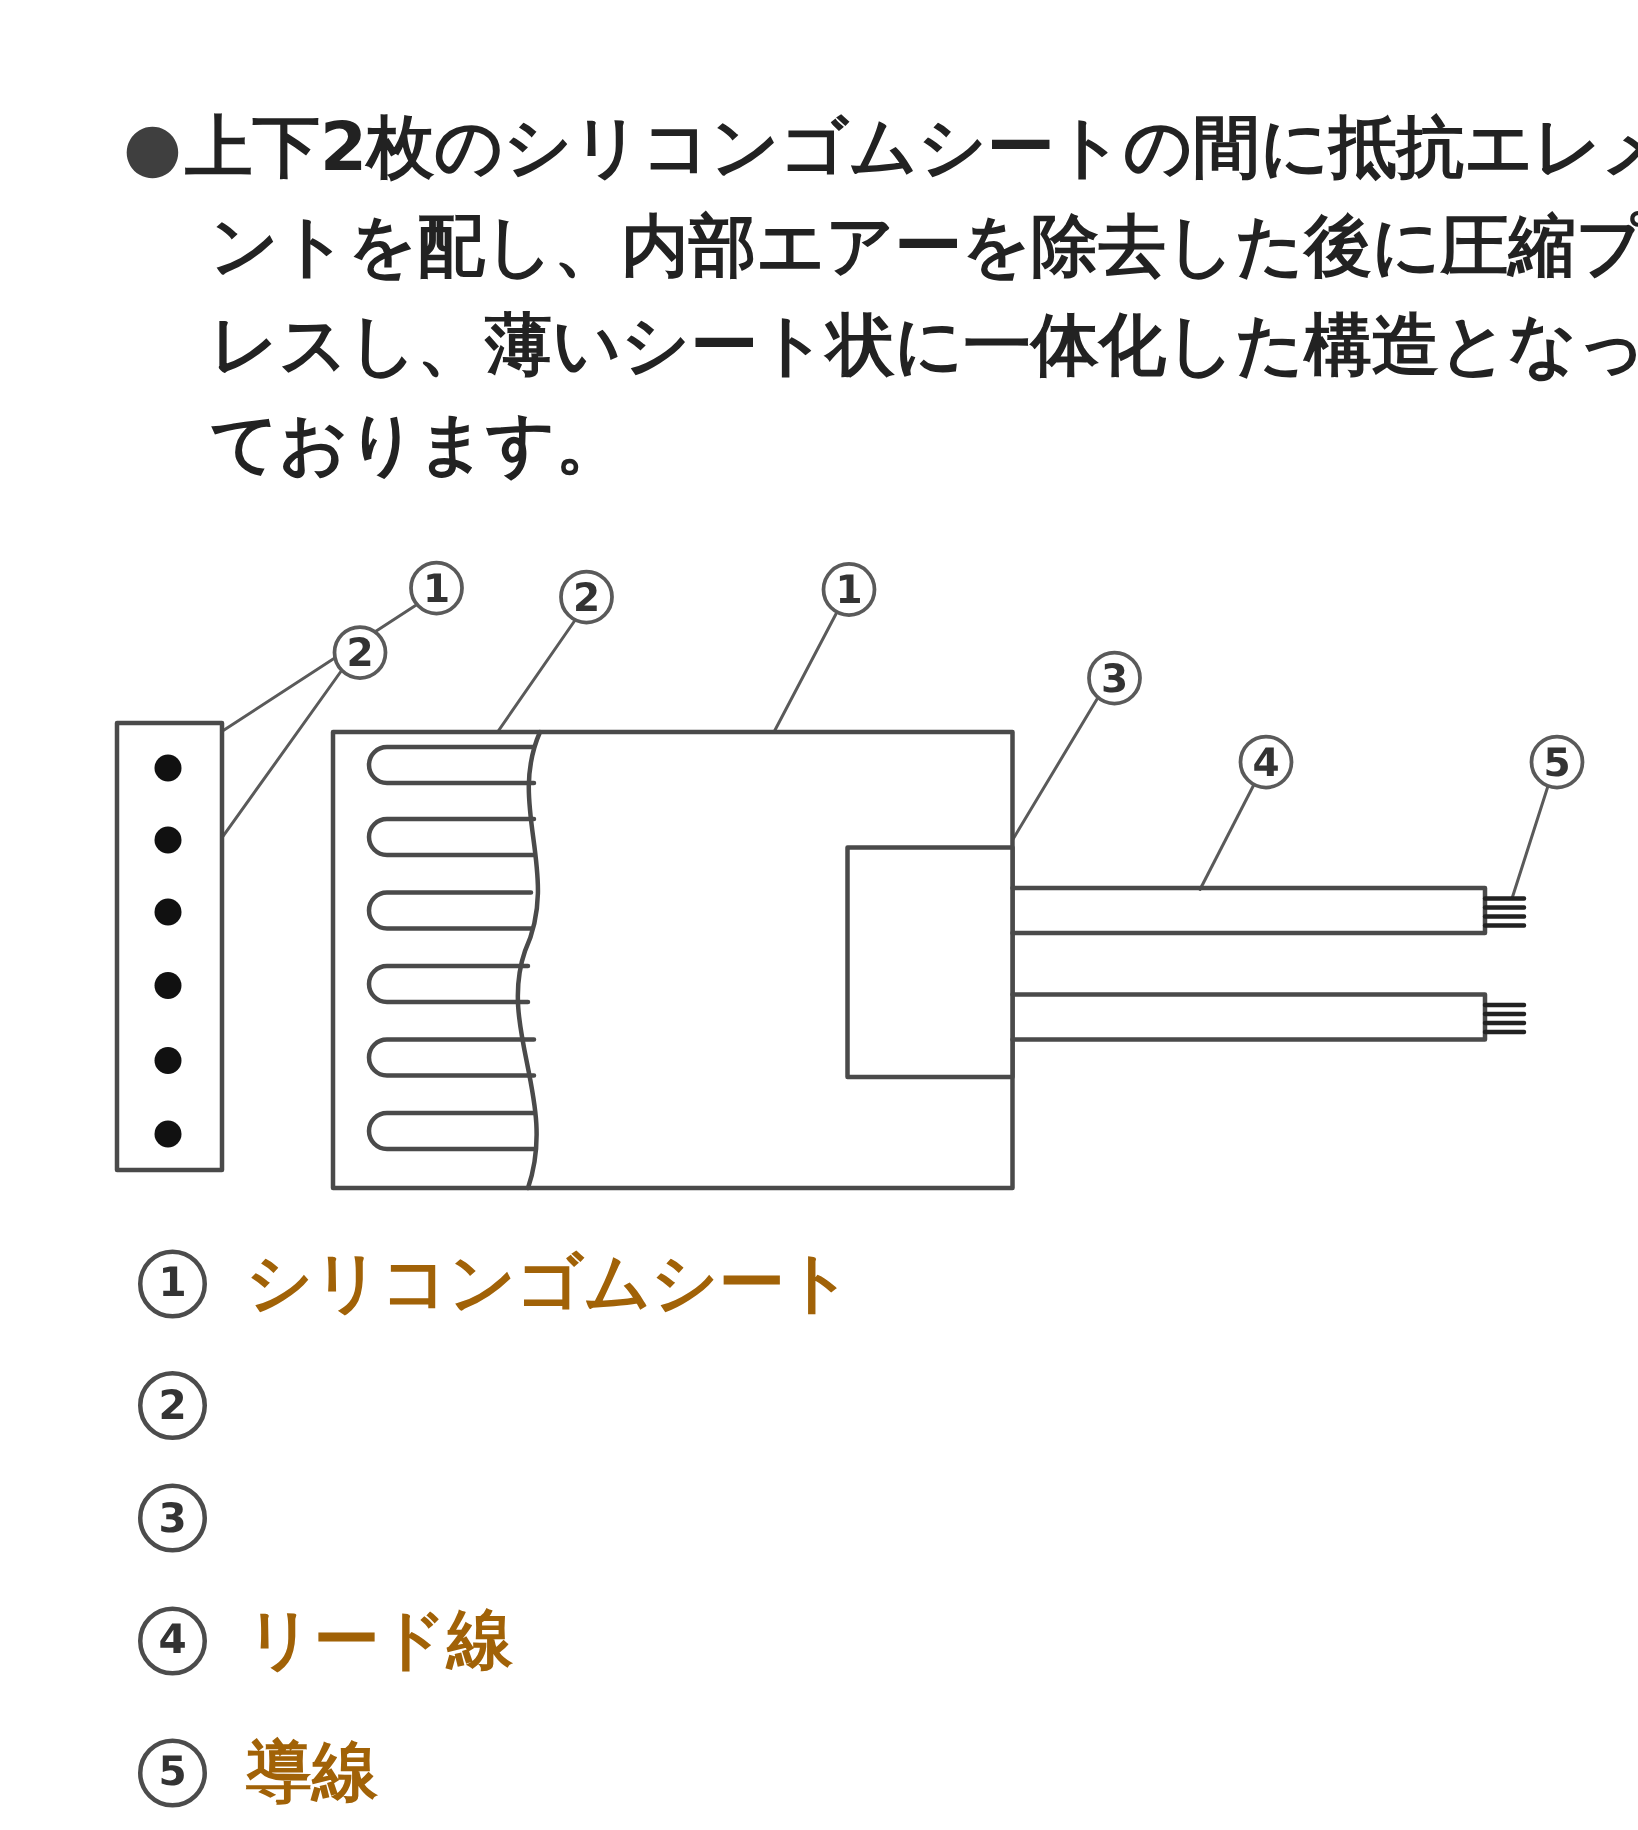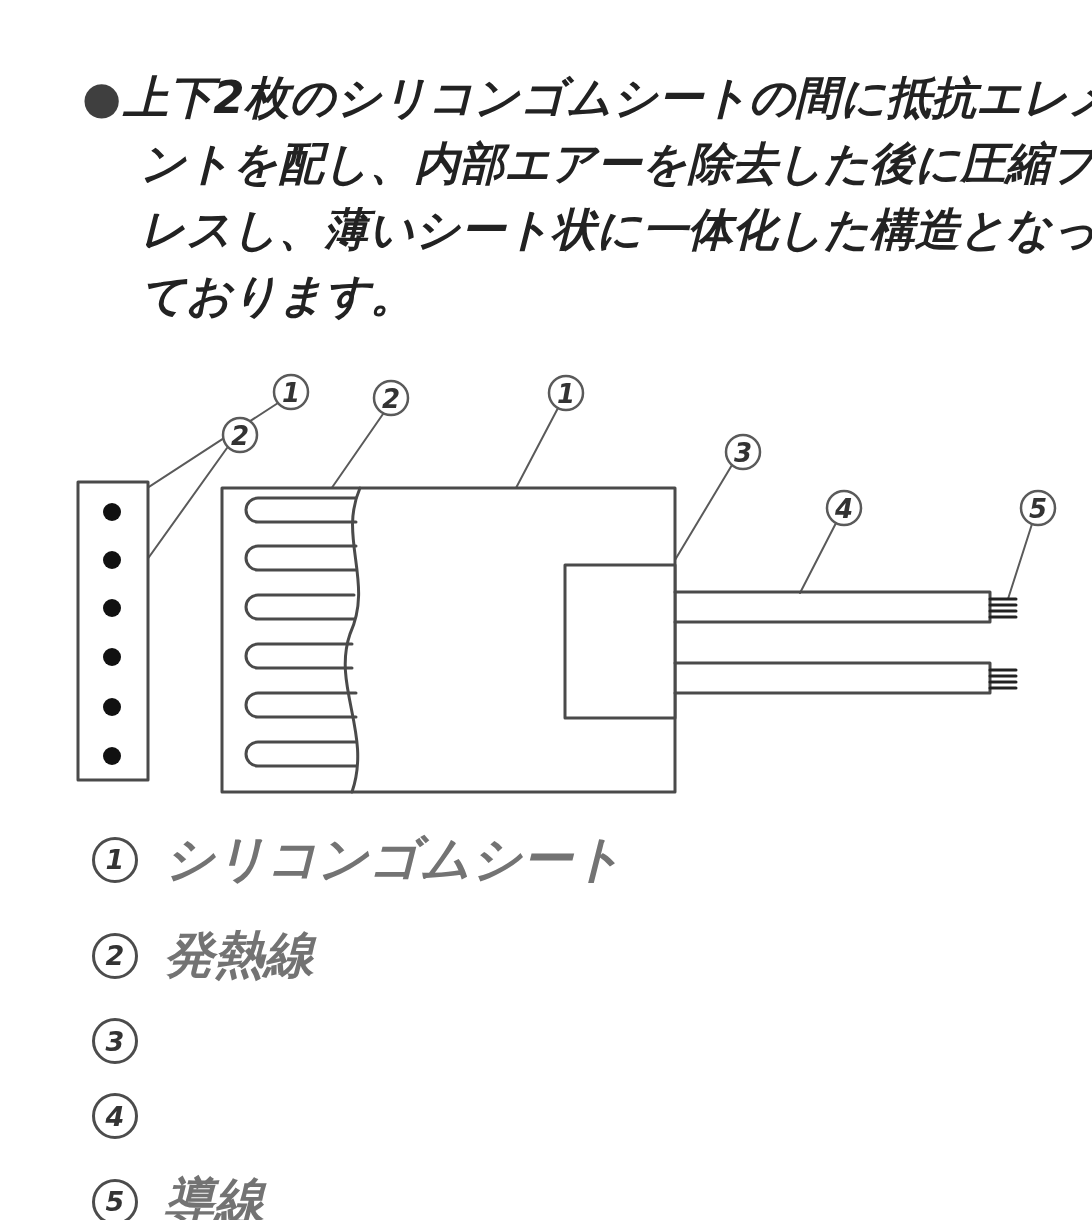--- a/index.html
+++ b/index.html
@@ -1,17 +1,17 @@
 <!DOCTYPE html>
 <html><head>
 <meta charset="utf-8">
 <style>
   html,body{margin:0;padding:0;background:#ffffff;}
   body{font-family:"DejaVu Sans","Liberation Sans",sans-serif;color:#1f1f1f;}
-  .page{position:relative;width:1092px;height:1220px;background:#fff;overflow:hidden;font-style:italic;}
+  .page{position:relative;width:1092px;height:1220px;background:#fff;overflow:hidden;}
 
   .intro{
     position:absolute;left:82px;top:20px;width:978px;
     font-size:45px;line-height:1.47;font-weight:600;
     color:#222;letter-spacing:0px;
     padding-left:58px;text-indent:-58px;
   }
   .intro .bullet{color:#3f3f3f;margin-right:2px;}
 
   .diagram{position:absolute;left:0;top:372px;width:1092px;height:440px;}
@@ -19,21 +19,21 @@
   .legend{
     position:absolute;left:92px;top:826px;width:900px;
     display:flex;flex-direction:column;gap:29px;
   }
   .legend-row{display:flex;align-items:center;gap:26px;}
   .legend-num{
     width:46px;height:46px;flex:0 0 46px;border:3px solid #4c4c4c;border-radius:50%;
     display:flex;align-items:center;justify-content:center;
     font-size:27px;font-weight:600;color:#333;box-sizing:border-box;
   }
-  .legend-label{font-size:50px;font-weight:600;color:#737373;}
+  .legend-label{font-size:44px;font-weight:600;color:#a16207;}
 
   svg text.callout-num{font-size:26px;font-weight:600;fill:#333;}
 </style>
 </head>
 <body>
 
 <div class="page">
 
   <p class="intro"><span class="bullet">●</span><span>上下2枚のシリコンゴムシートの間に抵抗エレメントを配し、内部エアーを除去した後に圧縮プレスし、薄いシート状に一体化した構造となっております。</span></p>
 
@@ -117,27 +117,27 @@
     </g>
   </svg>
 
   <div class="legend">
     <div class="legend-row">
       <span class="legend-num">1</span>
       <span class="legend-label">シリコンゴムシート</span>
     </div>
     <div class="legend-row">
       <span class="legend-num">2</span>
-      <span class="legend-label">発熱線</span>
     </div>
     <div class="legend-row">
       <span class="legend-num">3</span>
     </div>
     <div class="legend-row">
       <span class="legend-num">4</span>
+      <span class="legend-label">リード線</span>
     </div>
     <div class="legend-row">
       <span class="legend-num">5</span>
       <span class="legend-label">導線</span>
     </div>
   </div>
 
 </div>
 
 </body></html>

